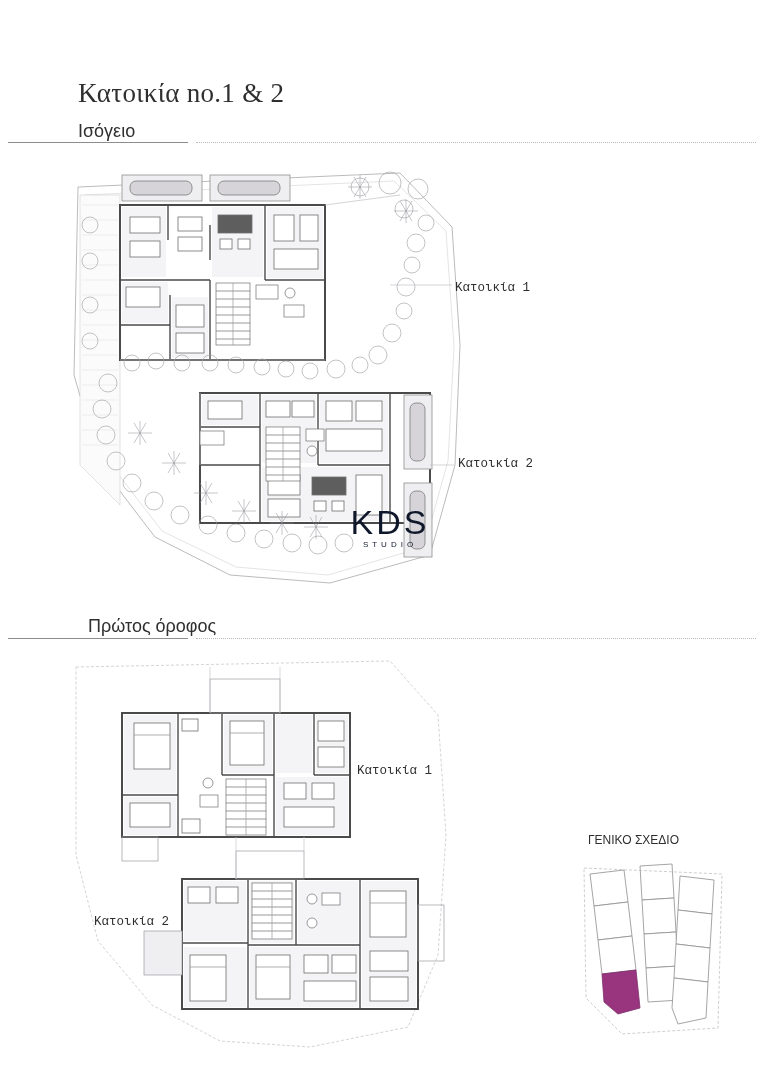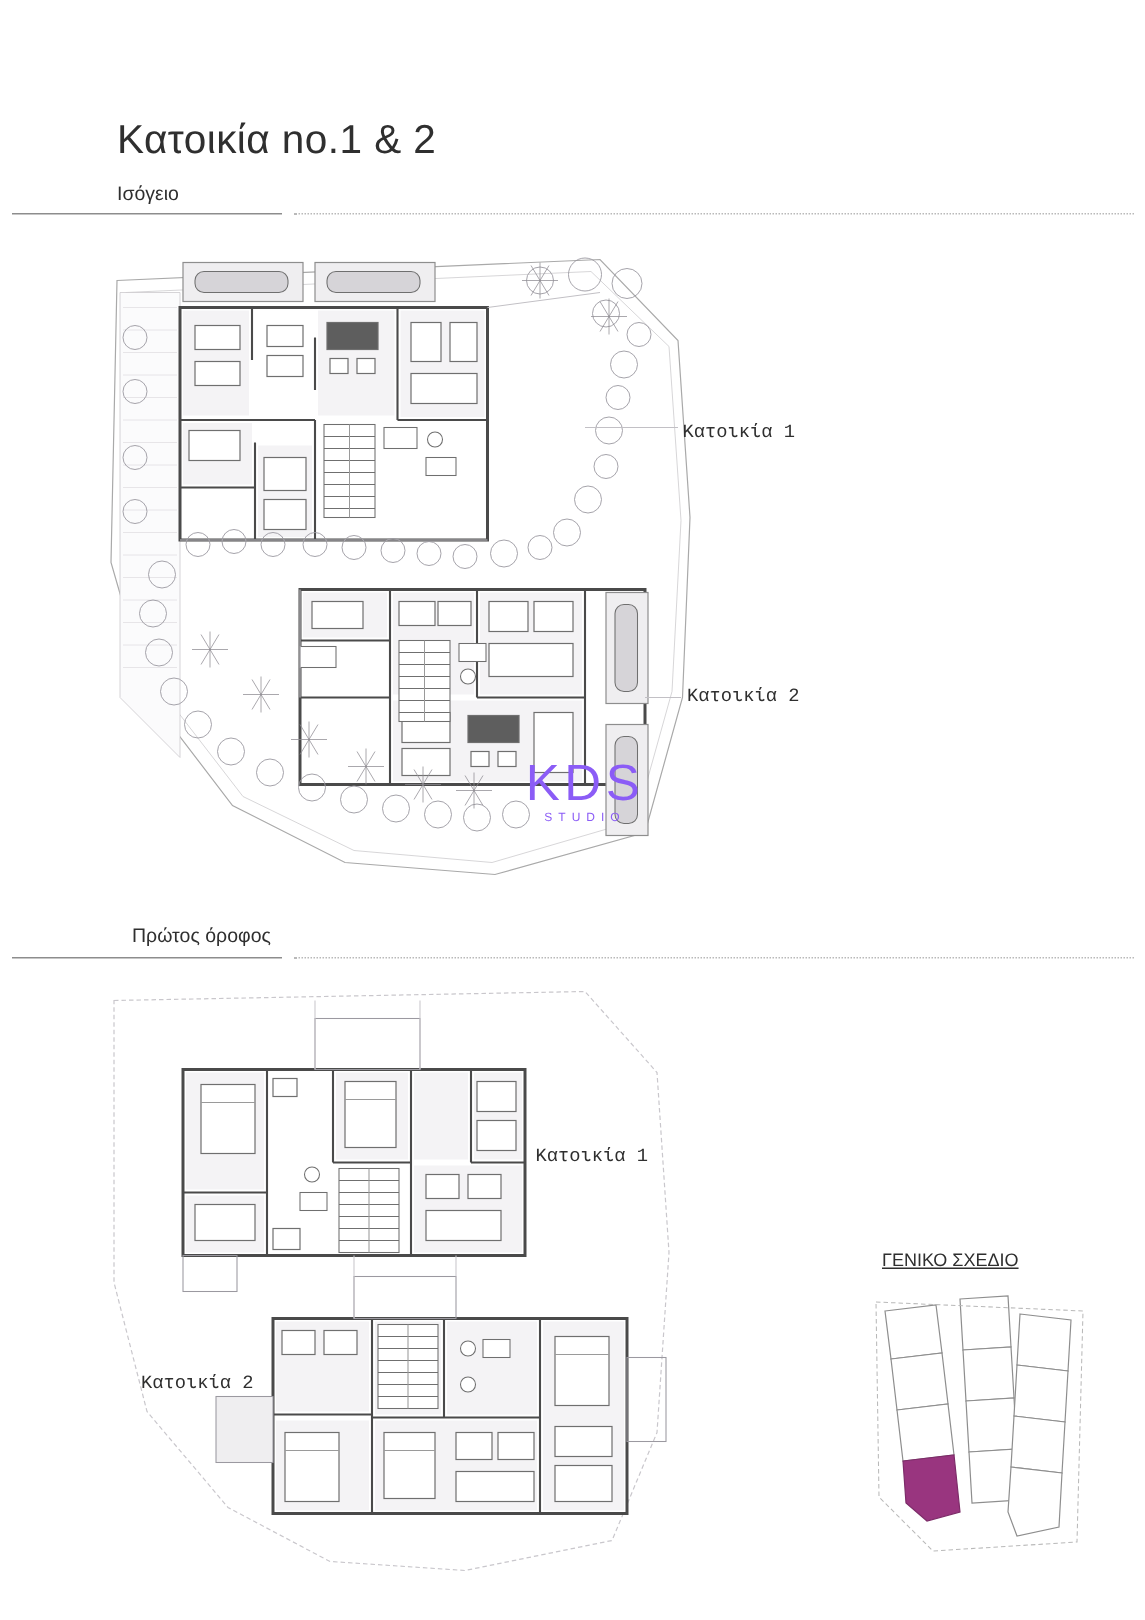--- a/index.html
+++ b/index.html
@@ -19,26 +19,27 @@
   
   .page-title {
     position: absolute;
     left: 78px;
     top: 78px;
     font-size: 27px;
     font-weight: 400;
     letter-spacing: 0.3px;
     color: #2f2f2f;
     white-space: nowrap;
+    font-family: Liberation Serif, serif;
   }
 
   
   .section-label {
     position: absolute;
-    font-size: 13px;
+    font-size: 18px;
     color: #2f2f2f;
     white-space: nowrap;
   }
   .rule {
     position: absolute;
     height: 0;
     border-top: 1px solid #8d8d8d;
   }
   .rule.dotted {
     border-top: 1px dotted #b9b9b9;
@@ -53,21 +54,21 @@
     font-family: Liberation Mono, monospace;
   }
 
   
   .watermark {
     position: absolute;
     left: 330px;
     top: 505px;
     width: 120px;
     text-align: center;
-    color: #8b5cf6;
+    color: #0f172a;
     pointer-events: none;
     user-select: none;
   }
   .watermark .wm-main {
     font-size: 34px;
     letter-spacing: 3px;
     line-height: 34px;
   }
   .watermark .wm-sub {
     font-size: 8px;
@@ -76,21 +77,20 @@
   }
 
   
   .keyplan-title {
     position: absolute;
     left: 588px;
     top: 833px;
     font-size: 12px;
     color: #2f2f2f;
     white-space: nowrap;
-    text-decoration: underline;
   }
 
   svg { display: block; }
   .plan-svg { position: absolute; }
 </style>
 </head>
 <body>
 
 <div class="page-title">Κατοικία no.1 &amp; 2</div>
 

